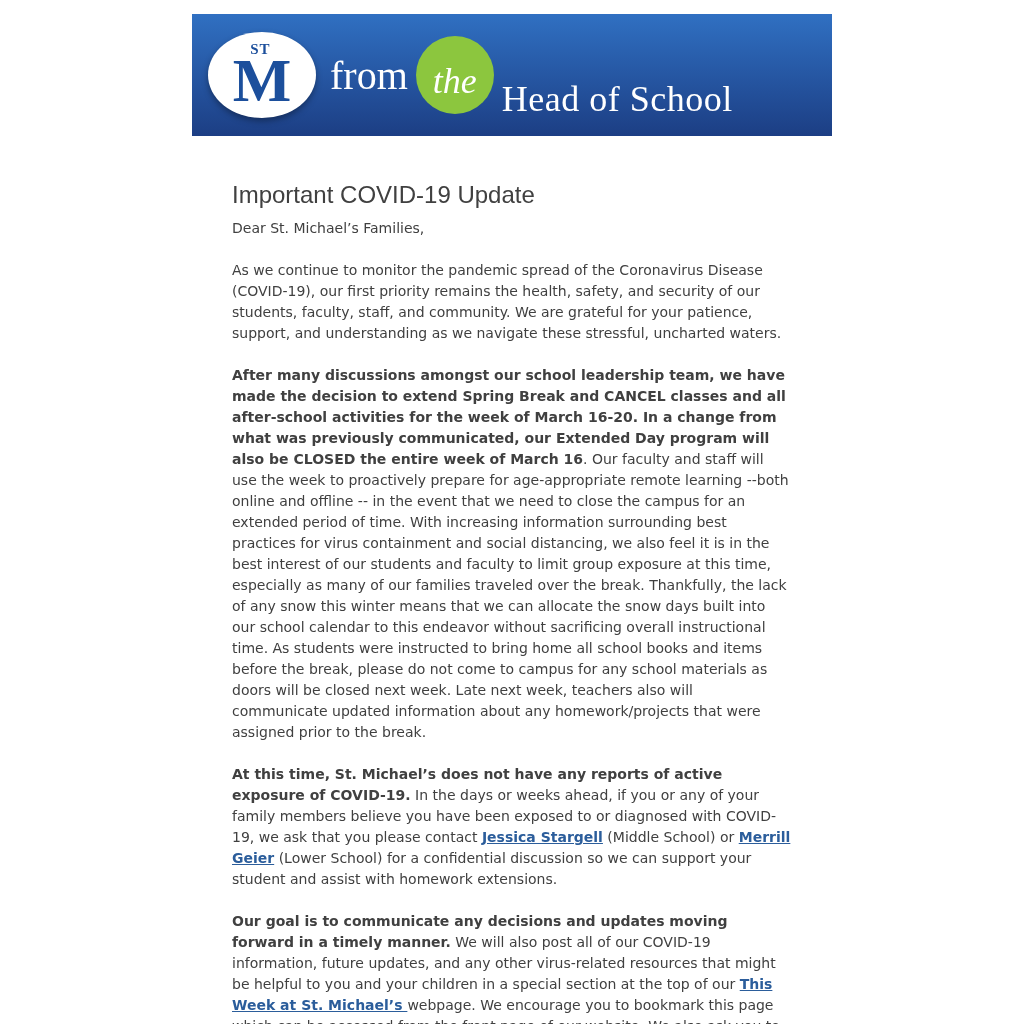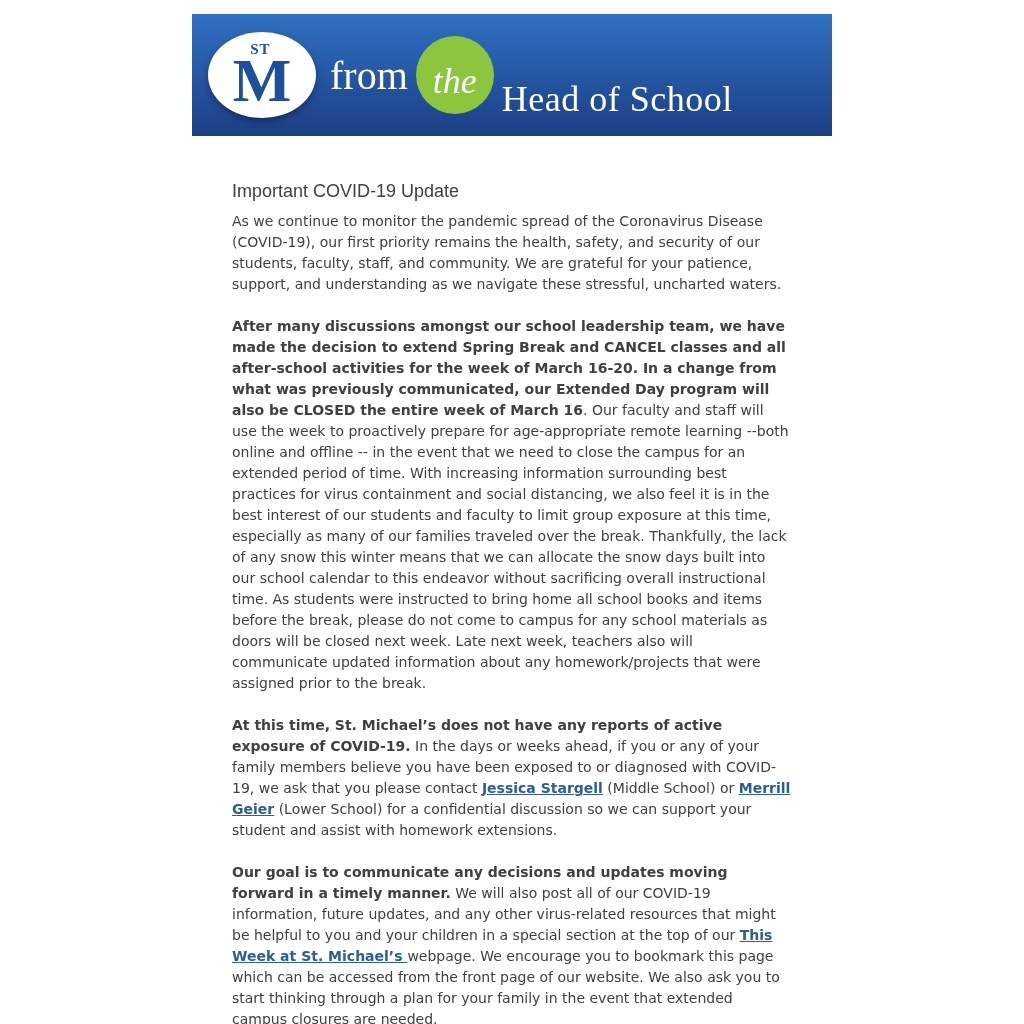--- a/index.html
+++ b/index.html
@@ -44,21 +44,21 @@
     background:var(--green,#8cc63e);
     display:flex; align-items:center; justify-content:center;
   }
   .the { font-style:italic; font-size:36px; padding-bottom:4px;margin-top:15px; }
   .head { font-size:36px; letter-spacing:0.5px;margin-top:48px; }
 
   
   .content { padding:45px 40px 0 40px; color:var(--text,#404040); }
   .title {
     font-family:"Liberation Sans", sans-serif;
-    font-size:18px; font-weight:normal; color:var(--text,#404040);
+    font-size:24px; font-weight:normal; color:var(--text,#404040);
     margin-bottom:9px;
   }
   .salutation, .body p {
     font-family:"DejaVu Sans", sans-serif;
     font-size:14px; line-height:21px; color:var(--text,#404040);
     margin:0 0 21px 0;
   }
   .body p .bold { font-weight:bold;margin-top:12px; }
   .body p a {
     color:var(--link,#2b5d9b);
@@ -78,20 +78,21 @@
       </div>
       <span class="from">from</span>
       <div class="green-circle">
         <span class="the">the</span>
       </div>
       <span class="head">Head of School</span>
     </div>
 
     <div class="content">
       <h1 class="title">Important COVID-19 Update</h1>
+      <p class="salutation">Dear St. Michael’s Families,</p>
       <div class="body">
           <p><span class="">As we continue to monitor the pandemic spread of the Coronavirus Disease (COVID-19), our first priority remains the health, safety, and security of our students, faculty, staff, and community. We are grateful for your patience, support, and understanding as we navigate these stressful, uncharted waters.</span></p>
           <p><span class="bold">After many discussions amongst our school leadership team, we have made the decision to extend Spring Break and CANCEL classes and all after-school activities for the week of March 16-20. In a change from what was previously communicated, our Extended Day program will also be CLOSED the entire week of March 16</span><span class="">. Our faculty and staff will use the week to proactively prepare for age-appropriate remote learning --both online and offline -- in the event that we need to close the campus for an extended period of time.  With increasing information surrounding best practices for virus containment and social distancing, we also feel it is in the best interest of our students and faculty to limit group exposure at this time, especially as many of our families traveled over the break. Thankfully, the lack of any snow this winter means that we can allocate the snow days built into our school calendar to this endeavor without sacrificing overall instructional time. As students were instructed to bring home all school books and items before the break, please do not come to campus for any school materials as doors will be closed next week.  Late next week, teachers also will communicate updated information about any homework/projects that were assigned prior to the break.</span></p>
           <p><span class="bold">At this time, St. Michael’s does not have any reports of active exposure of COVID-19.</span><span class=""> In the days or weeks ahead, if you or any of your family members believe you have been exposed to or diagnosed with COVID-19, we ask that you please contact </span><a href="#">Jessica Stargell</a><span class=""> (Middle School) or </span><a href="#">Merrill Geier</a><span class=""> (Lower School) for a confidential discussion so we can support your student and assist with homework extensions.</span></p>
           <p><span class="bold">Our goal is to communicate any decisions and updates moving forward in a timely manner.</span><span class=""> We will also post all of our COVID-19 information, future updates, and any other virus-related resources that might be helpful to you and your children in a special section at the top of our </span><a href="#">This Week at St. Michael’s </a><span class="">webpage. We encourage you to bookmark this page which can be accessed from the front page of our website. We also ask you to start thinking through a plan for your family in the event that extended campus closures are needed.   </span></p>
         </div>
     </div>
 
   </div>
 </div>

